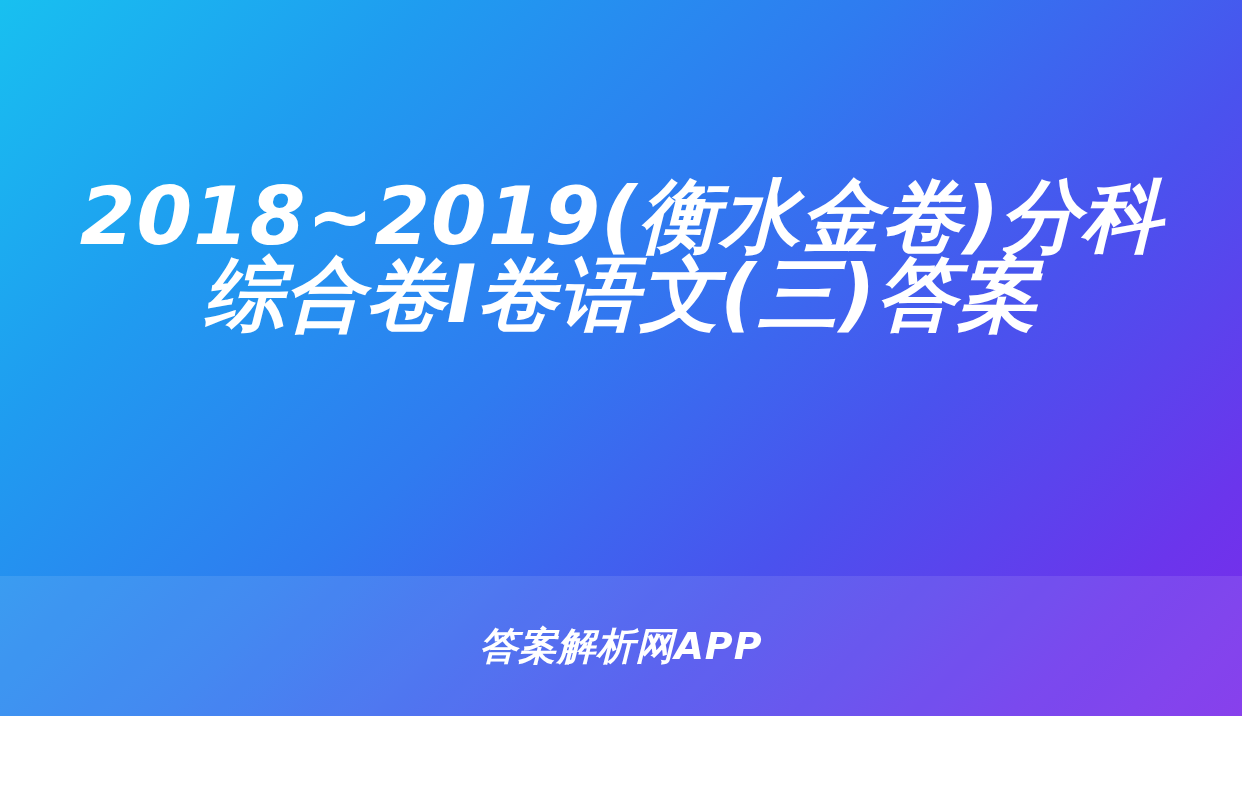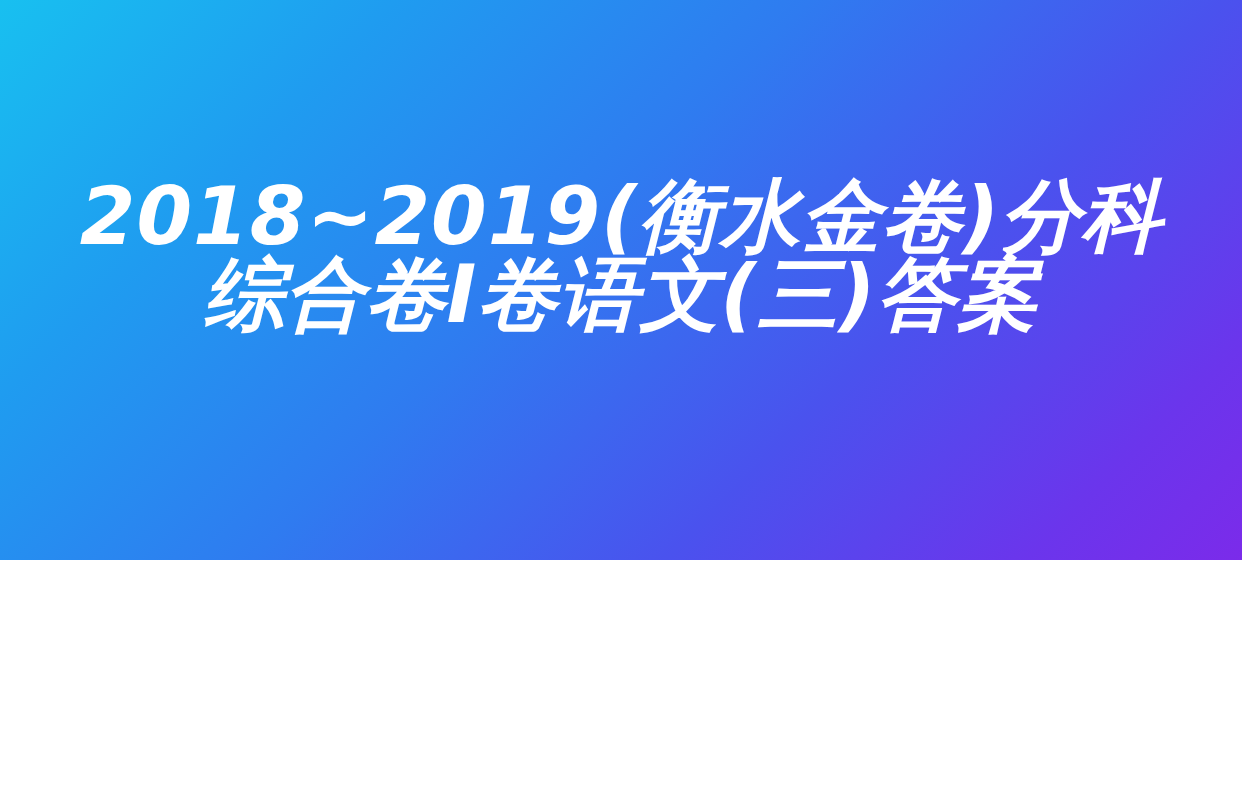--- a/index.html
+++ b/index.html
@@ -8,21 +8,21 @@
   }
   body {
     width: 1242px;
     height: 800px;
     overflow: hidden;
     font-family: "DejaVu Sans", sans-serif;
   }
   .banner {
     position: relative;
     width: 1242px;
-    height: 560px;
+    height: 716px;
     background: linear-gradient(135deg, #18c0f0 0%, #1f9cf0 22%, #2f7bf0 45%, #4a52ee 68%, #6b35ec 88%, #7b2bea 100%);
     display: flex;
     flex-direction: column;
     align-items: center;
     justify-content: flex-start;
     box-sizing: border-box;
   }
   .title-area {
     width: 1120px;
     margin-top: 178px;
@@ -61,13 +61,16 @@
     text-align: center;
   }
 </style>
 </head>
 <body>
 
 <div class="banner">
   <div class="title-area">
     <div class="banner-title">2018~2019(衡水金卷)分科综合卷I卷语文(三)答案</div>
   </div>
+  <div class="footer-band">
+    <div class="footer-text">答案解析网APP</div>
+  </div>
 </div>
 
 </body></html>

